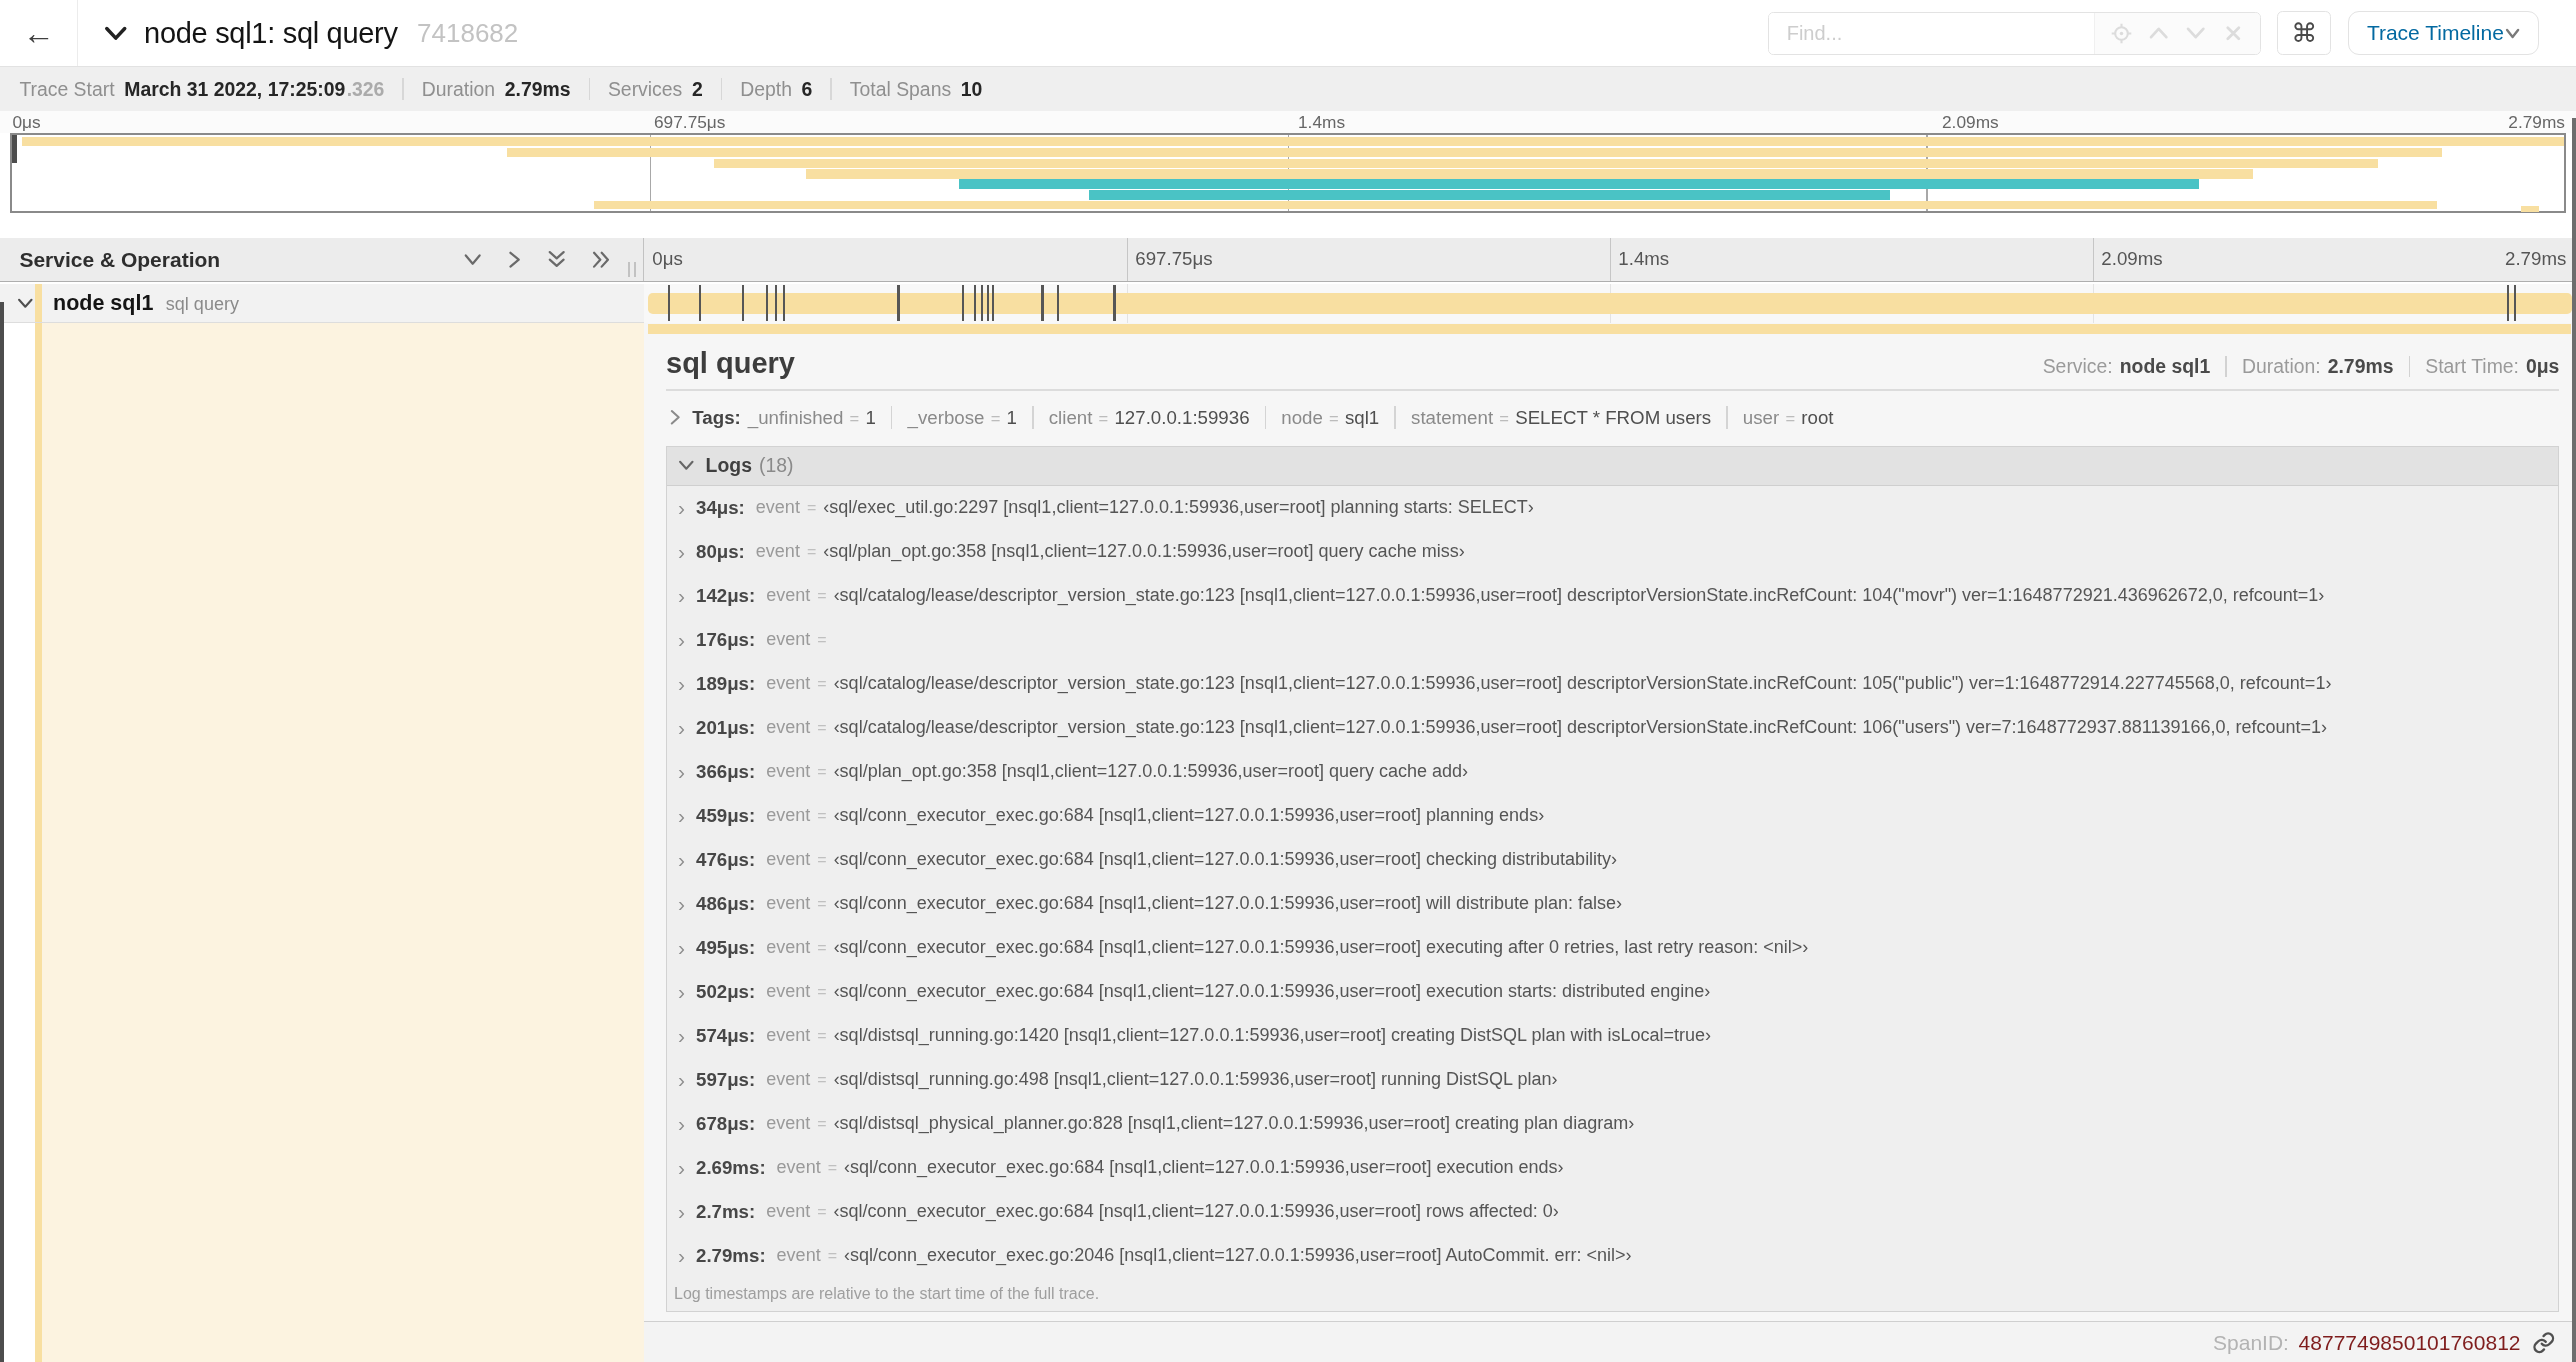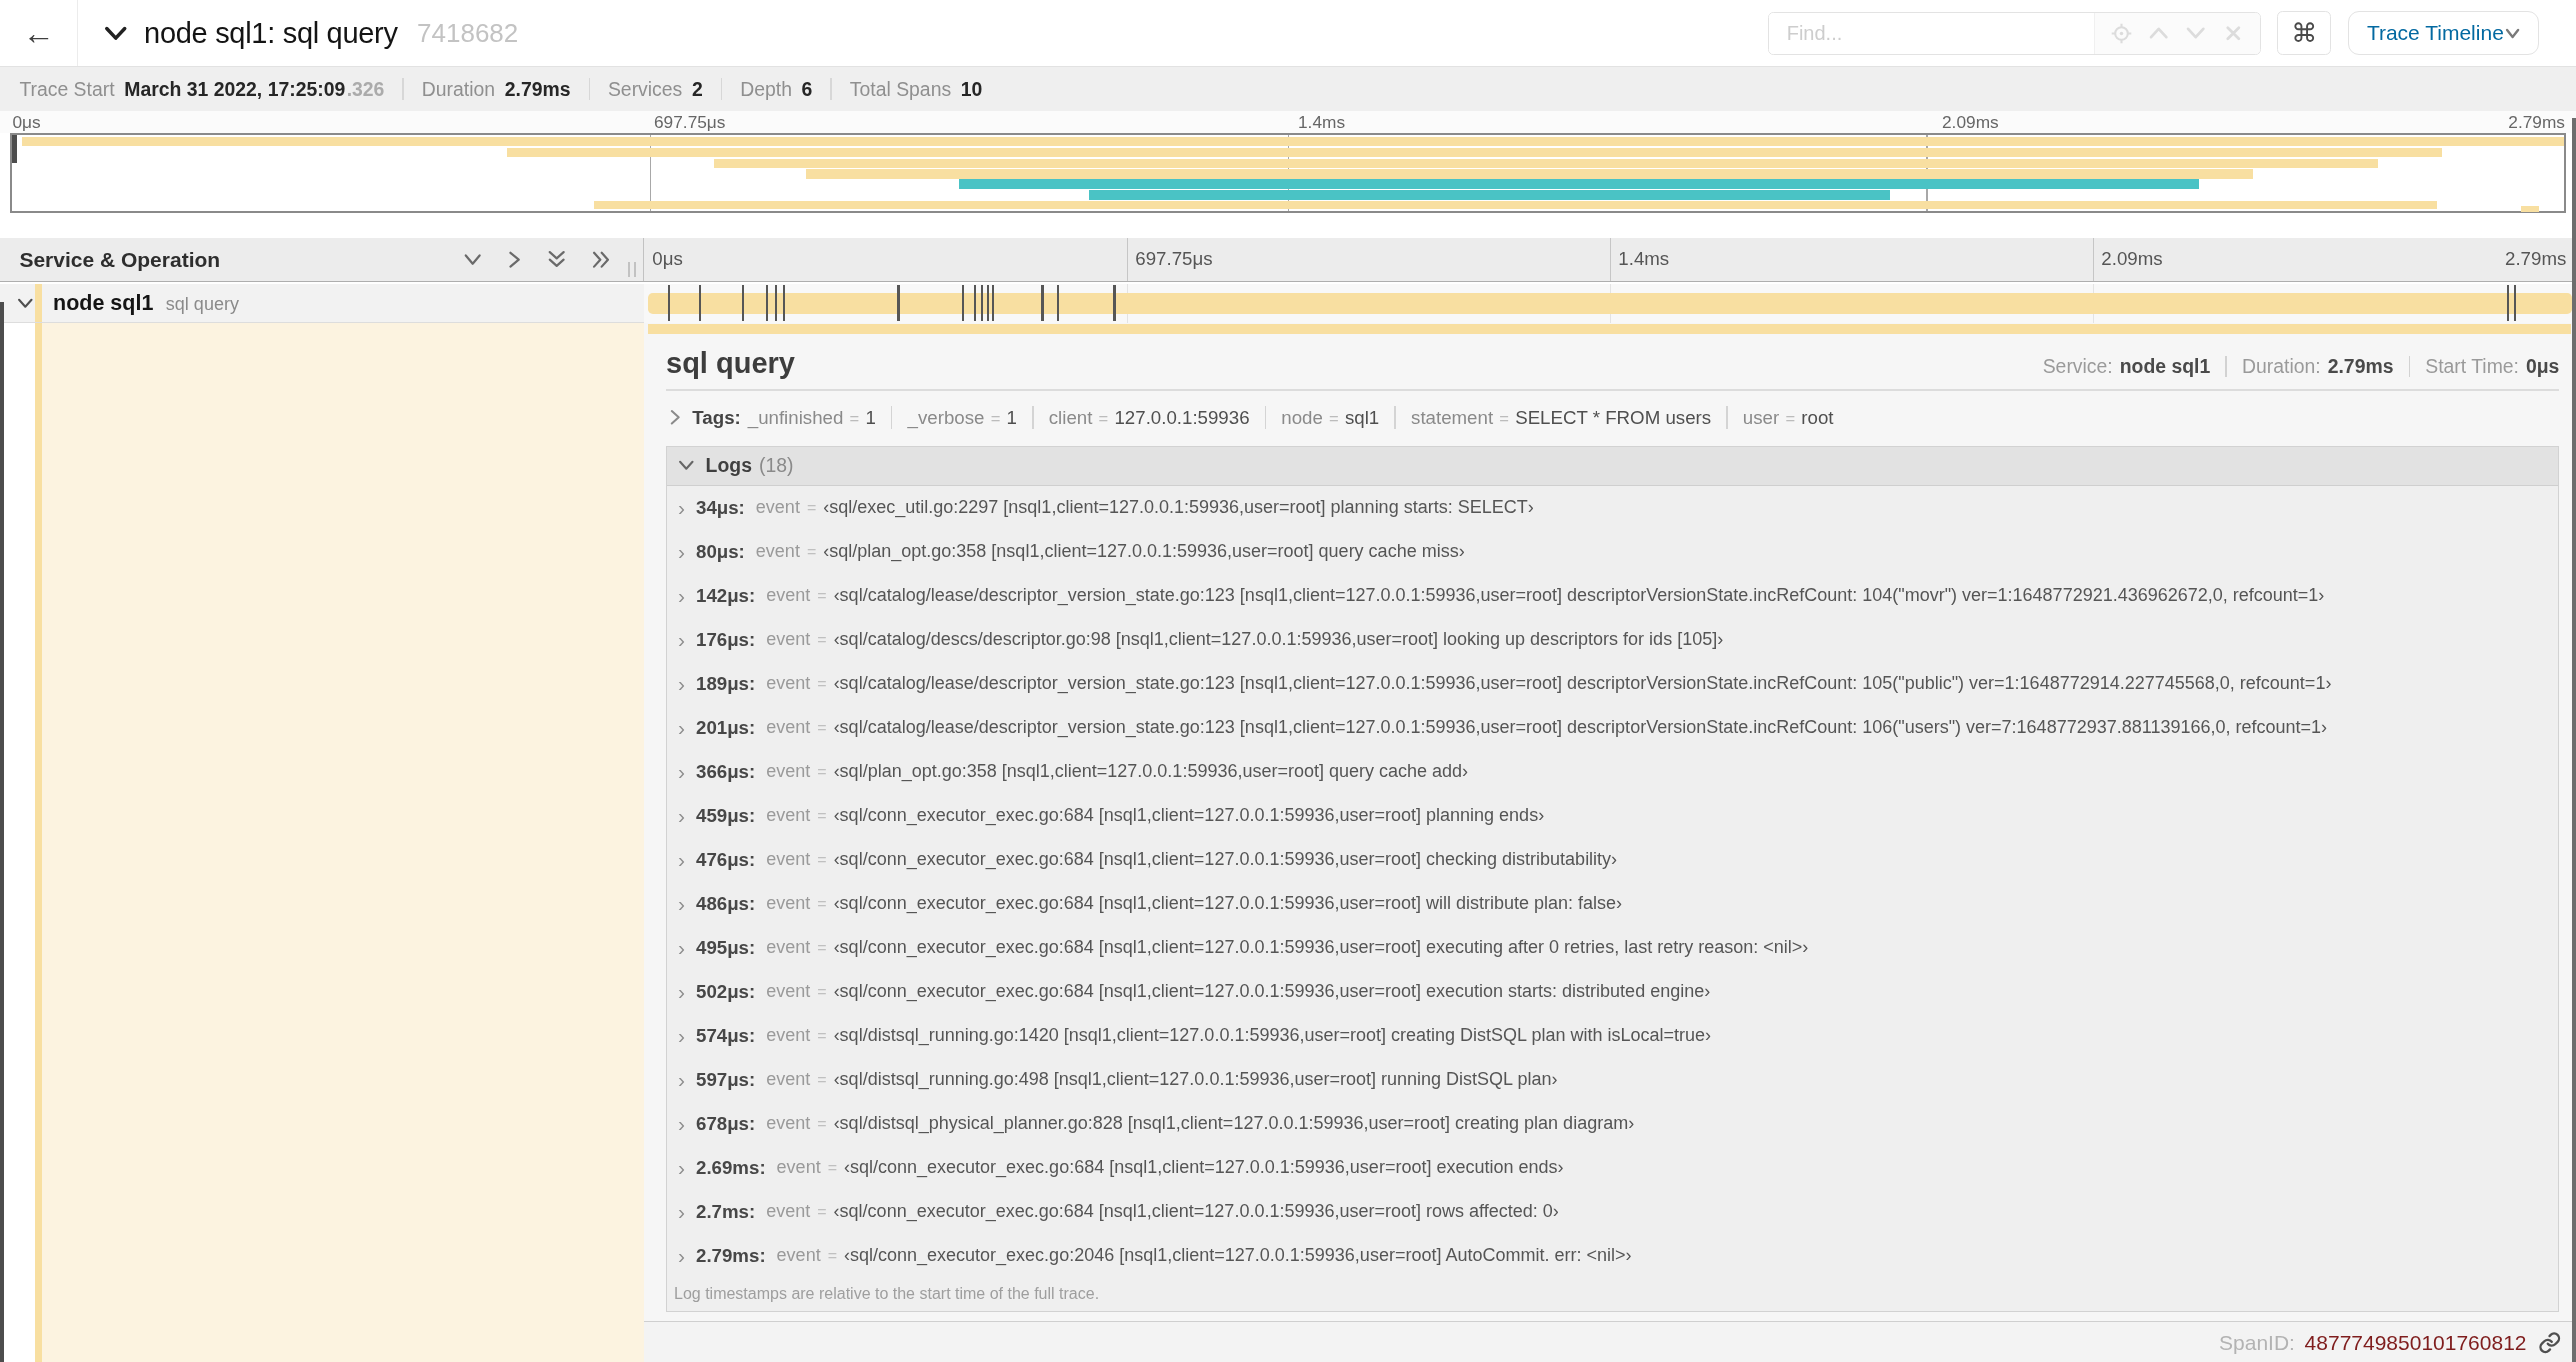--- a/index.html
+++ b/index.html
@@ -121,21 +121,21 @@
   .logs-count{color:#8a8a8a;margin-left:7px;font-weight:normal;}
   .log-row{height:44px;display:flex;align-items:center;padding-left:11px;font-size:18px;
     white-space:nowrap;cursor:pointer;}
   .log-chevron{color:#8f8f8f;font-size:21px;margin-right:11px;line-height:1;}
   .log-t{font-weight:bold;color:#474747;font-size:18.7px;margin-right:11px;}
   .log-k{color:#9a9a9a;}
   .log-eq{color:#c0c0c0;margin:0 7px;font-size:16px;}
   .log-msg{color:#555;}
   .logs-note{font-size:16px;color:#9e9e9e;padding:7px 0 8.3px 7px;}
 
-  .spanid-row{position:absolute;top:1008px;right:15px;display:flex;align-items:center;font-size:21px;}
+  .spanid-row{position:absolute;top:1008px;right:21px;display:flex;align-items:center;font-size:21px;}
   .spanid-label{color:#b3b3b3;}
   .spanid-value{color:#7f1d1d;margin-left:9.7px;}
   .spanid-link{margin-left:11px;color:#4f4f4f;cursor:pointer;display:flex;}
 
   
   .scroll-left{position:absolute;left:0;top:302px;bottom:0;width:3.5px;background:#4d4d4d;z-index:60;cursor:pointer;}
   .scroll-right{position:absolute;right:0;top:118px;bottom:0;width:4.2px;background:#6d6d6d;z-index:60;cursor:pointer;}
 </style>
 </head>
 <body>
@@ -422,21 +422,20 @@
                 <span class="log-t">142μs:</span>
                 <span class="log-k">event</span>
                 <span class="log-eq">=</span>
                 <span class="log-msg">‹sql/catalog/lease/descriptor_version_state.go:123 [nsql1,client=127.0.0.1:59936,user=root] descriptorVersionState.incRefCount: 104("movr") ver=1:1648772921.436962672,0, refcount=1›</span>
               </div>
               <div class="log-row">
                 <span class="log-chevron">›</span>
                 <span class="log-t">176μs:</span>
                 <span class="log-k">event</span>
                 <span class="log-eq">=</span>
-                <span class="log-msg">‹sql/catalog/descs/descriptor.go:98 [nsql1,client=127.0.0.1:59936,user=root] looking up descriptors for ids [105]›</span>
               </div>
               <div class="log-row">
                 <span class="log-chevron">›</span>
                 <span class="log-t">189μs:</span>
                 <span class="log-k">event</span>
                 <span class="log-eq">=</span>
                 <span class="log-msg">‹sql/catalog/lease/descriptor_version_state.go:123 [nsql1,client=127.0.0.1:59936,user=root] descriptorVersionState.incRefCount: 105("public") ver=1:1648772914.227745568,0, refcount=1›</span>
               </div>
               <div class="log-row">
                 <span class="log-chevron">›</span>

